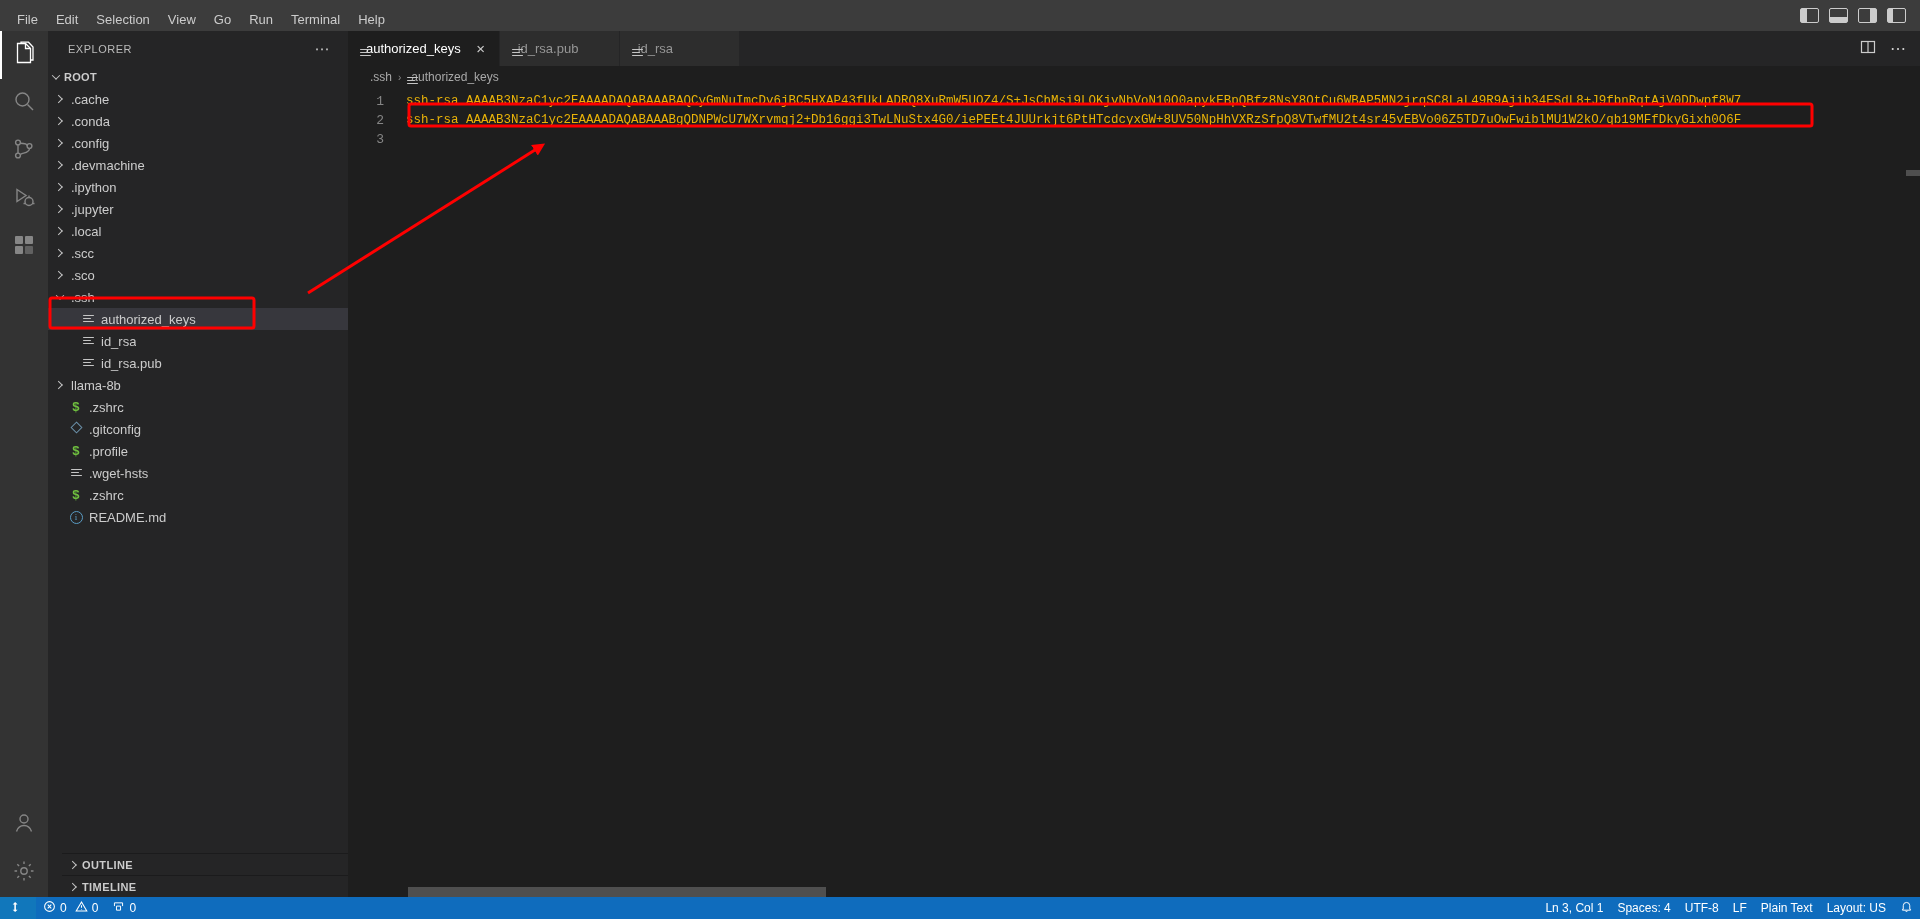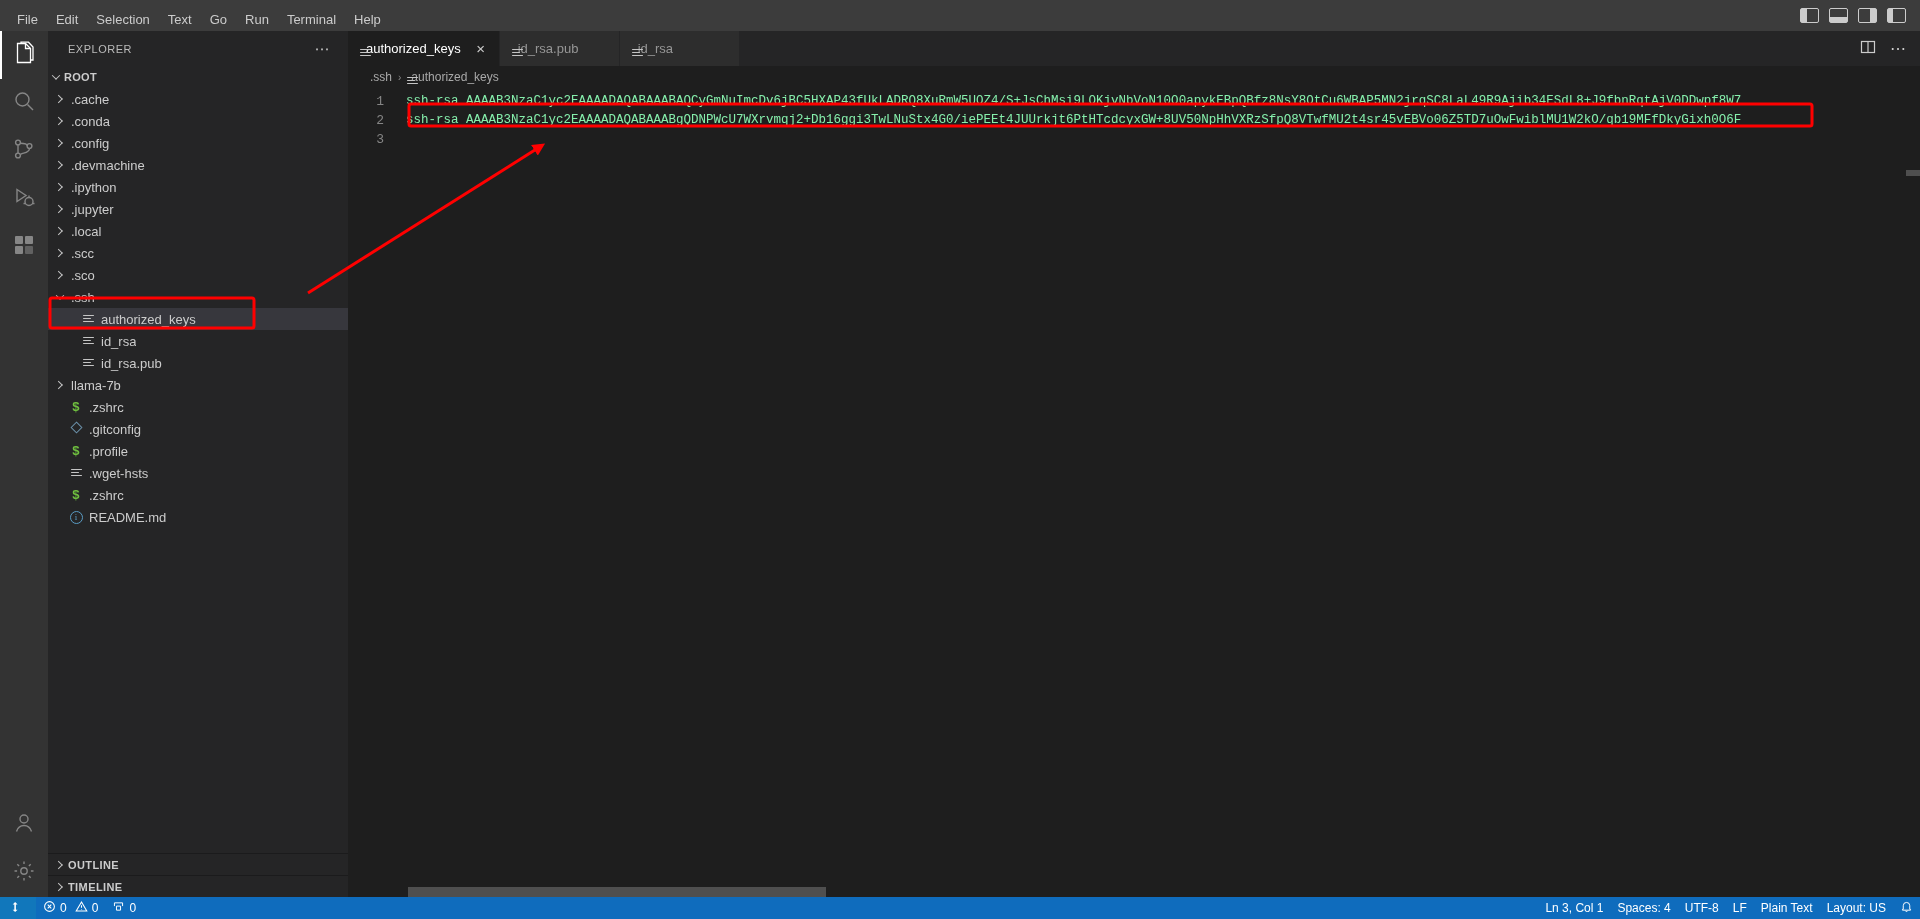--- a/index.html
+++ b/index.html
@@ -87,21 +87,21 @@
   
   .ico-lines { width:11px; height:9px; position:relative; }
   .ico-lines span { position:absolute; left:0; height:1.4px; background:#c5c5c5; border-radius:1px;}
   .ico-lines span:nth-child(1){ top:0; width:11px;}
   .ico-lines span:nth-child(2){ top:3px; width:8px;}
   .ico-lines span:nth-child(3){ top:6px; width:11px;}
   .ico-dollar { color:#6fbf3f; font-size: 13px; font-weight:bold; font-family:"Liberation Mono", monospace;}
   .ico-info { width:13px;height:13px;border-radius:50%;border:1.3px solid #5a9cc4;color:#5a9cc4;
               font-size:9px;line-height:10px;text-align:center;font-family:"Liberation Serif",serif;}
 
-  .sidebar-sections { flex: 0 0 auto; }
+  .sidebar-sections { flex: 0 0 auto; margin-left: 14px; }
   .sb-section {
     height: 22px; display:flex; align-items:center; font-size:11px; font-weight:bold;
     color:#cccccc; text-transform: uppercase; letter-spacing:.4px; border-top:1px solid #1b1b1c;
     padding-left: 4px;
   }
 
   
   .editor-area { flex: 1 1 auto; display:flex; flex-direction:column; min-width:0; background:#1e1e1e; }
   .tabsbar { height: 35px; flex:0 0 35px; background:#252526; display:flex; align-items:stretch; position:relative;}
   .tab {
@@ -117,21 +117,21 @@
   .breadcrumbs {
     height: 22px; flex:0 0 22px; display:flex; align-items:center; gap:6px;
     padding-left: 22px; font-size: 12px; color:#a9a9a9; background:#1e1e1e;
   }
   .bc-sep { color:#8a8a8a; font-size:10px; }
 
   .code-wrap { flex:1 1 auto; position:relative; display:flex; background:#1e1e1e; min-height:0; overflow:hidden;}
   .gutter { width: 58px; flex:0 0 58px; padding-top:4px; text-align:right; }
   .lnum { height: 19px; line-height:19px; font-family:"Liberation Mono", monospace; font-size:13px; color:#858585; padding-right:22px;}
   .code-lines { flex:1 1 auto; padding-top:4px; min-width:0; overflow:hidden; }
-  .cline { height:19px; line-height:19px; font-family:"Liberation Mono", monospace; font-size:12.5px; color:#86efac; white-space:pre; }
+  .cline { height:19px; line-height:19px; font-family:"Liberation Mono", monospace; font-size:12.5px; color:#eab308; white-space:pre; }
   .vscroll {
     position:absolute; right:0; top:0; width:14px; bottom:0;
   }
   .vscroll-thumb { position:absolute; right:0; top:82px; width:14px; height:6px; background:#4f4f4f; }
   .hscroll-thumb {
     position:absolute; left: 60px; bottom:0; height:10px; width: 418px; background:#4f4f4f; border-radius:0;
   }
 
   
   .statusbar {
@@ -147,21 +147,21 @@
 </head>
 <body>
 
 <div class="app">
 
   <div class="titlebar">
     <div class="menu" id="menu-bar">
         <div class="menu-item">File</div>
         <div class="menu-item">Edit</div>
         <div class="menu-item">Selection</div>
-        <div class="menu-item">Text</div>
+        <div class="menu-item">View</div>
         <div class="menu-item">Go</div>
         <div class="menu-item">Run</div>
         <div class="menu-item">Terminal</div>
         <div class="menu-item">Help</div>
       </div>
     <div class="title-actions">
       <div class="layout-ico li-left"></div>
       <div class="layout-ico li-bottom"></div>
       <div class="layout-ico li-right"></div>
       <div class="layout-ico li-grid"></div>
@@ -364,21 +364,21 @@
               </span>
             </span>
             <span class="tlabel">id_rsa.pub</span>
           </div>
           <div class="trow">
             <span style="width: 4px; flex: 0 0 4px;"></span>
             <span class="twist">
               <span class="chev right"></span>
             </span>
             <span style="width: 3px; flex: 0 0 3px;"></span>
-            <span class="tlabel">llama-7b</span>
+            <span class="tlabel">llama-8b</span>
           </div>
           <div class="trow">
             <span style="width: 4px; flex: 0 0 4px;"></span>
             <span class="twist"></span>
             <span class="ticon">
               <span class="ico-dollar">$</span>
             </span>
             <span class="tlabel">.zshrc</span>
           </div>
           <div class="trow">

